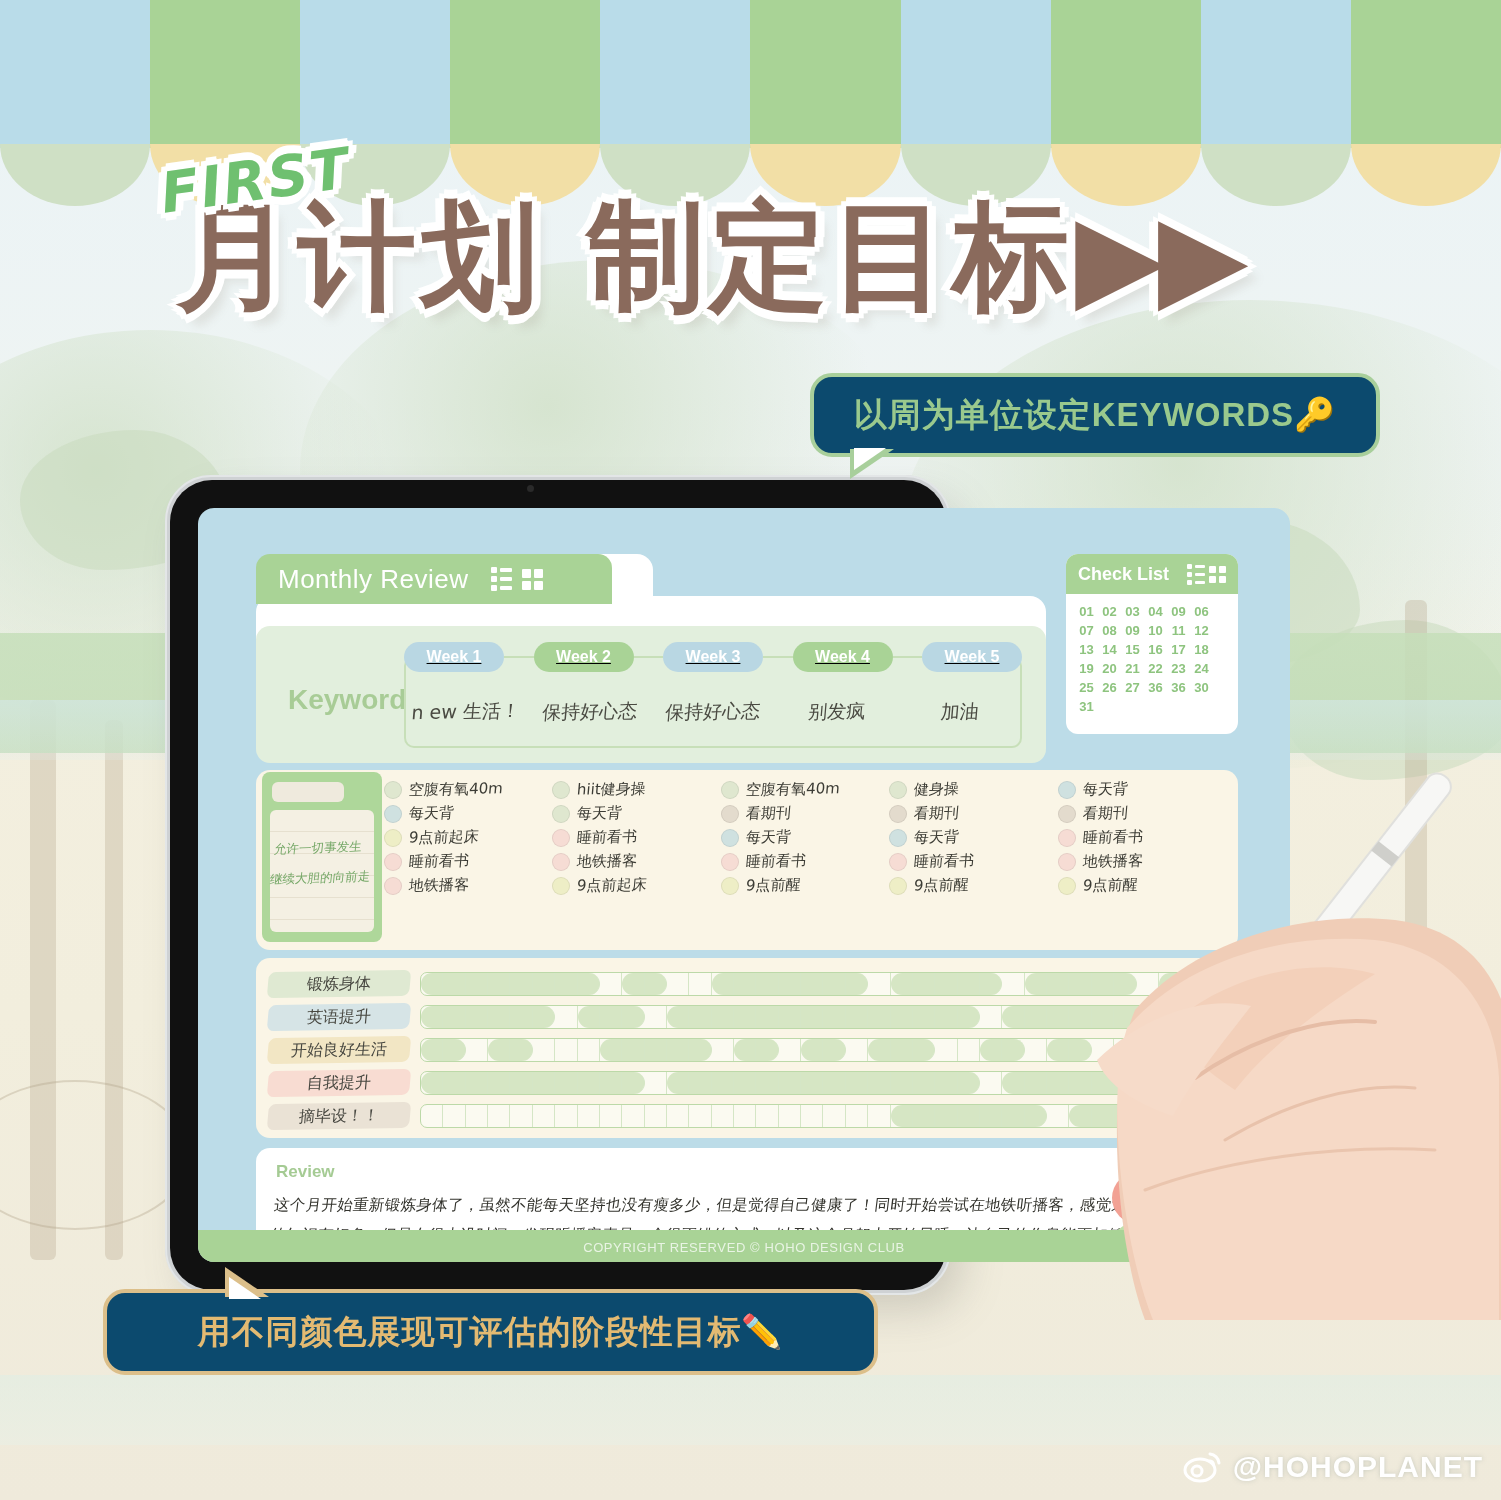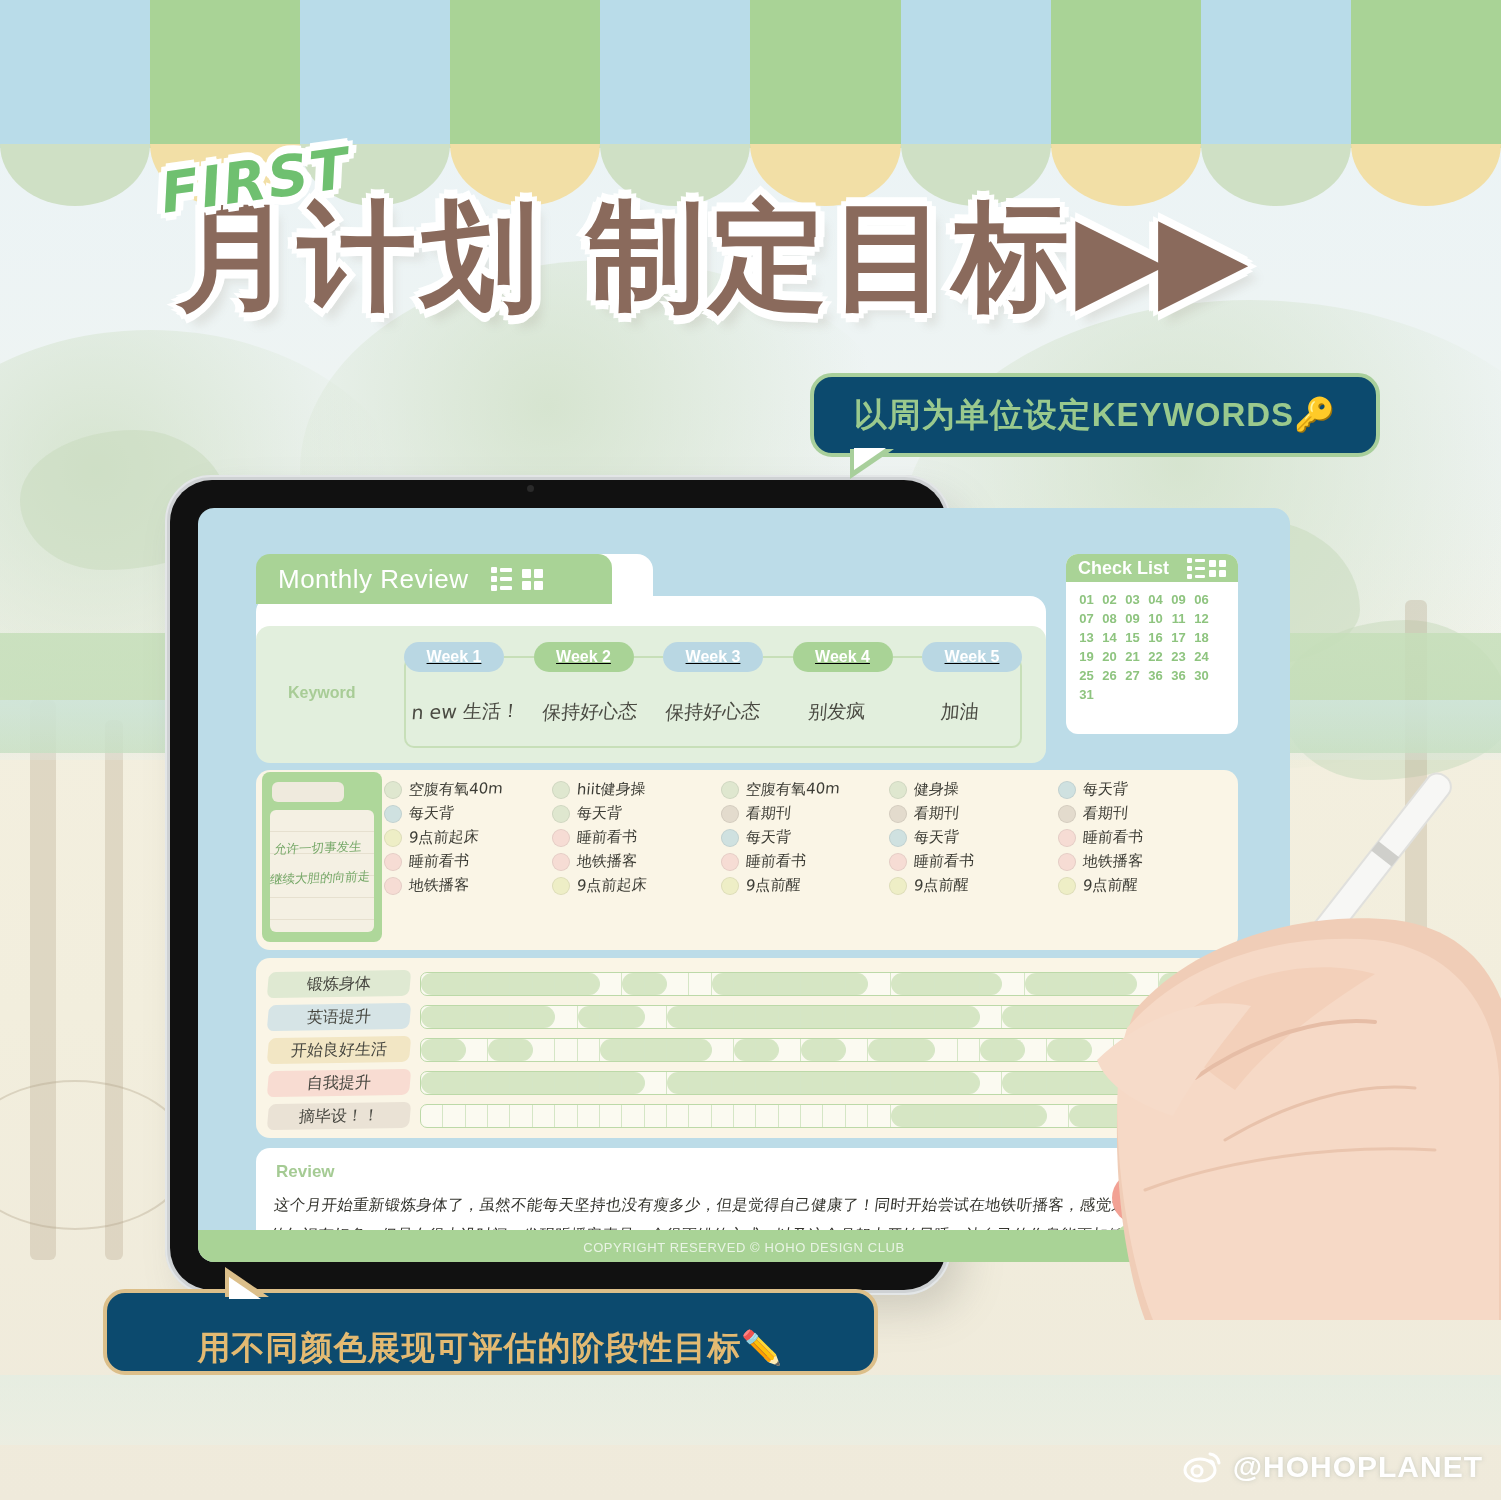--- a/index.html
+++ b/index.html
@@ -67,21 +67,21 @@
   
   .bubble{position:absolute;background:#0c4a6e;border:4px solid #a8cf9b;
     border-radius:22px;display:flex;align-items:center;justify-content:center;z-index:7;}
   .bubble .txt{font-weight:bold;font-size:33px;color:#9ac98d;letter-spacing:1px;white-space:nowrap;}
   .bubble-top{left:810px;top:373px;width:570px;height:84px;}
   .bubble-top .tail{position:absolute;left:36px;bottom:-26px;width:0;height:0;
     border-left:0 solid transparent;border-right:44px solid transparent;border-top:30px solid #a8cf9b;}
   .bubble-top .tail-in{position:absolute;left:40px;bottom:-17px;width:0;height:0;
     border-right:32px solid transparent;border-top:22px solid #fff;}
 
-  .bubble-bottom{left:103px;top:1289px;width:775px;height:86px;border-color:#dcbf8a;align-items:flex-end;}
+  .bubble-bottom{left:103px;top:1289px;width:775px;height:86px;border-color:#dcbf8a;}
   .bubble-bottom .txt{color:#e3ba72;}
   .bubble-bottom .tail{position:absolute;left:118px;top:-26px;width:0;height:0;
     border-right:44px solid transparent;border-bottom:30px solid #dcbf8a;}
   .bubble-bottom .tail-in{position:absolute;left:122px;top:-16px;width:0;height:0;
     border-right:32px solid transparent;border-bottom:22px solid #fff;}
 
   
   .tablet{position:absolute;left:170px;top:480px;width:776px;height:810px;
     background:#111;border-radius:42px;
     box-shadow:0 0 0 5px #cfd2d4, 16px 20px 40px rgba(120,120,110,.28);}
@@ -96,37 +96,37 @@
   .tabhdr .title{color:#fff;font-weight:normal;font-size:26px;letter-spacing:.5px;}
   .tabhdr-flare{position:absolute;left:395px;top:46px;width:60px;height:50px;background:#fff;
      border-radius:0 16px 0 0;}
   .white-card{position:absolute;left:58px;top:88px;width:790px;height:62px;background:#fff;border-radius:16px;}
 
   .icon-list{display:inline-flex;align-items:center;gap:3px;}
   .icon-list .col{display:flex;flex-direction:column;gap:3px;}
   .icon-list .bar{background:#fff;border-radius:1px;}
 
   .panel{position:absolute;left:58px;top:118px;width:790px;height:137px;background:#e2efdd;border-radius:14px;}
-  .kw-label{position:absolute;left:32px;top:58px;color:#a8cc96;font-weight:bold;font-size:16px;}
+  .kw-label{position:absolute;left:32px;top:58px;color:#a8cc96;font-weight:bold;font-size:28px;}
   .kw-frame{position:absolute;left:148px;top:30px;width:618px;height:92px;
     border:2px solid #c7dfb8;border-radius:10px;border-top:none;}
   .weeks{position:absolute;left:148px;top:16px;width:618px;height:30px;display:flex;text-decoration:underline;}
   .week-pill{width:100px;height:30px;border-radius:15px;display:flex;align-items:center;justify-content:center;
     color:#fff;font-size:16px;font-weight:bold;position:relative;}
   .week-gap{flex:1 1 auto;position:relative;}
   .week-gap::after{content:"";position:absolute;left:0;right:0;top:14px;height:2px;background:#c7dfb8;}
   .kwrow{position:absolute;left:148px;top:62px;width:618px;height:48px;display:flex;}
   .kwcell{flex:1 1 0;display:flex;align-items:center;justify-content:center;
     font-family:"DejaVu Sans",sans-serif;font-size:19px;color:#4a4a42;
     transform:skewX(-6deg) rotate(-1.2deg);}
 
   
   .chk{position:absolute;left:868px;top:46px;width:172px;height:180px;background:#fff;
     border-radius:12px;overflow:hidden;}
-  .chk-hd{height:28px;background:#a9d396;display:flex;align-items:center;justify-content:space-between;padding:0 12px;}
+  .chk-hd{height:40px;background:#a9d396;display:flex;align-items:center;justify-content:space-between;padding:0 12px;}
   .chk-hd .t{color:#fff;font-weight:bold;font-size:18px;}
   .chk-body{padding:10px 10px 6px 12px;display:flex;flex-wrap:wrap;gap:4px 6px;width:172px;}
   .chk-body span{width:17px;font-size:13px;color:#8ec47f;font-weight:bold;text-align:center;}
 
   
   .habits{position:absolute;left:58px;top:262px;width:982px;height:180px;background:#faf5e6;border-radius:14px;}
   .hab-cols{position:absolute;left:128px;top:10px;right:12px;bottom:8px;display:flex;}
   .hab-col{flex:1 1 0;display:flex;flex-direction:column;gap:5px;padding-right:4px;}
   .hab-item{display:flex;align-items:center;gap:7px;}
   .dot{width:18px;height:18px;border-radius:50%;flex:0 0 18px;}

